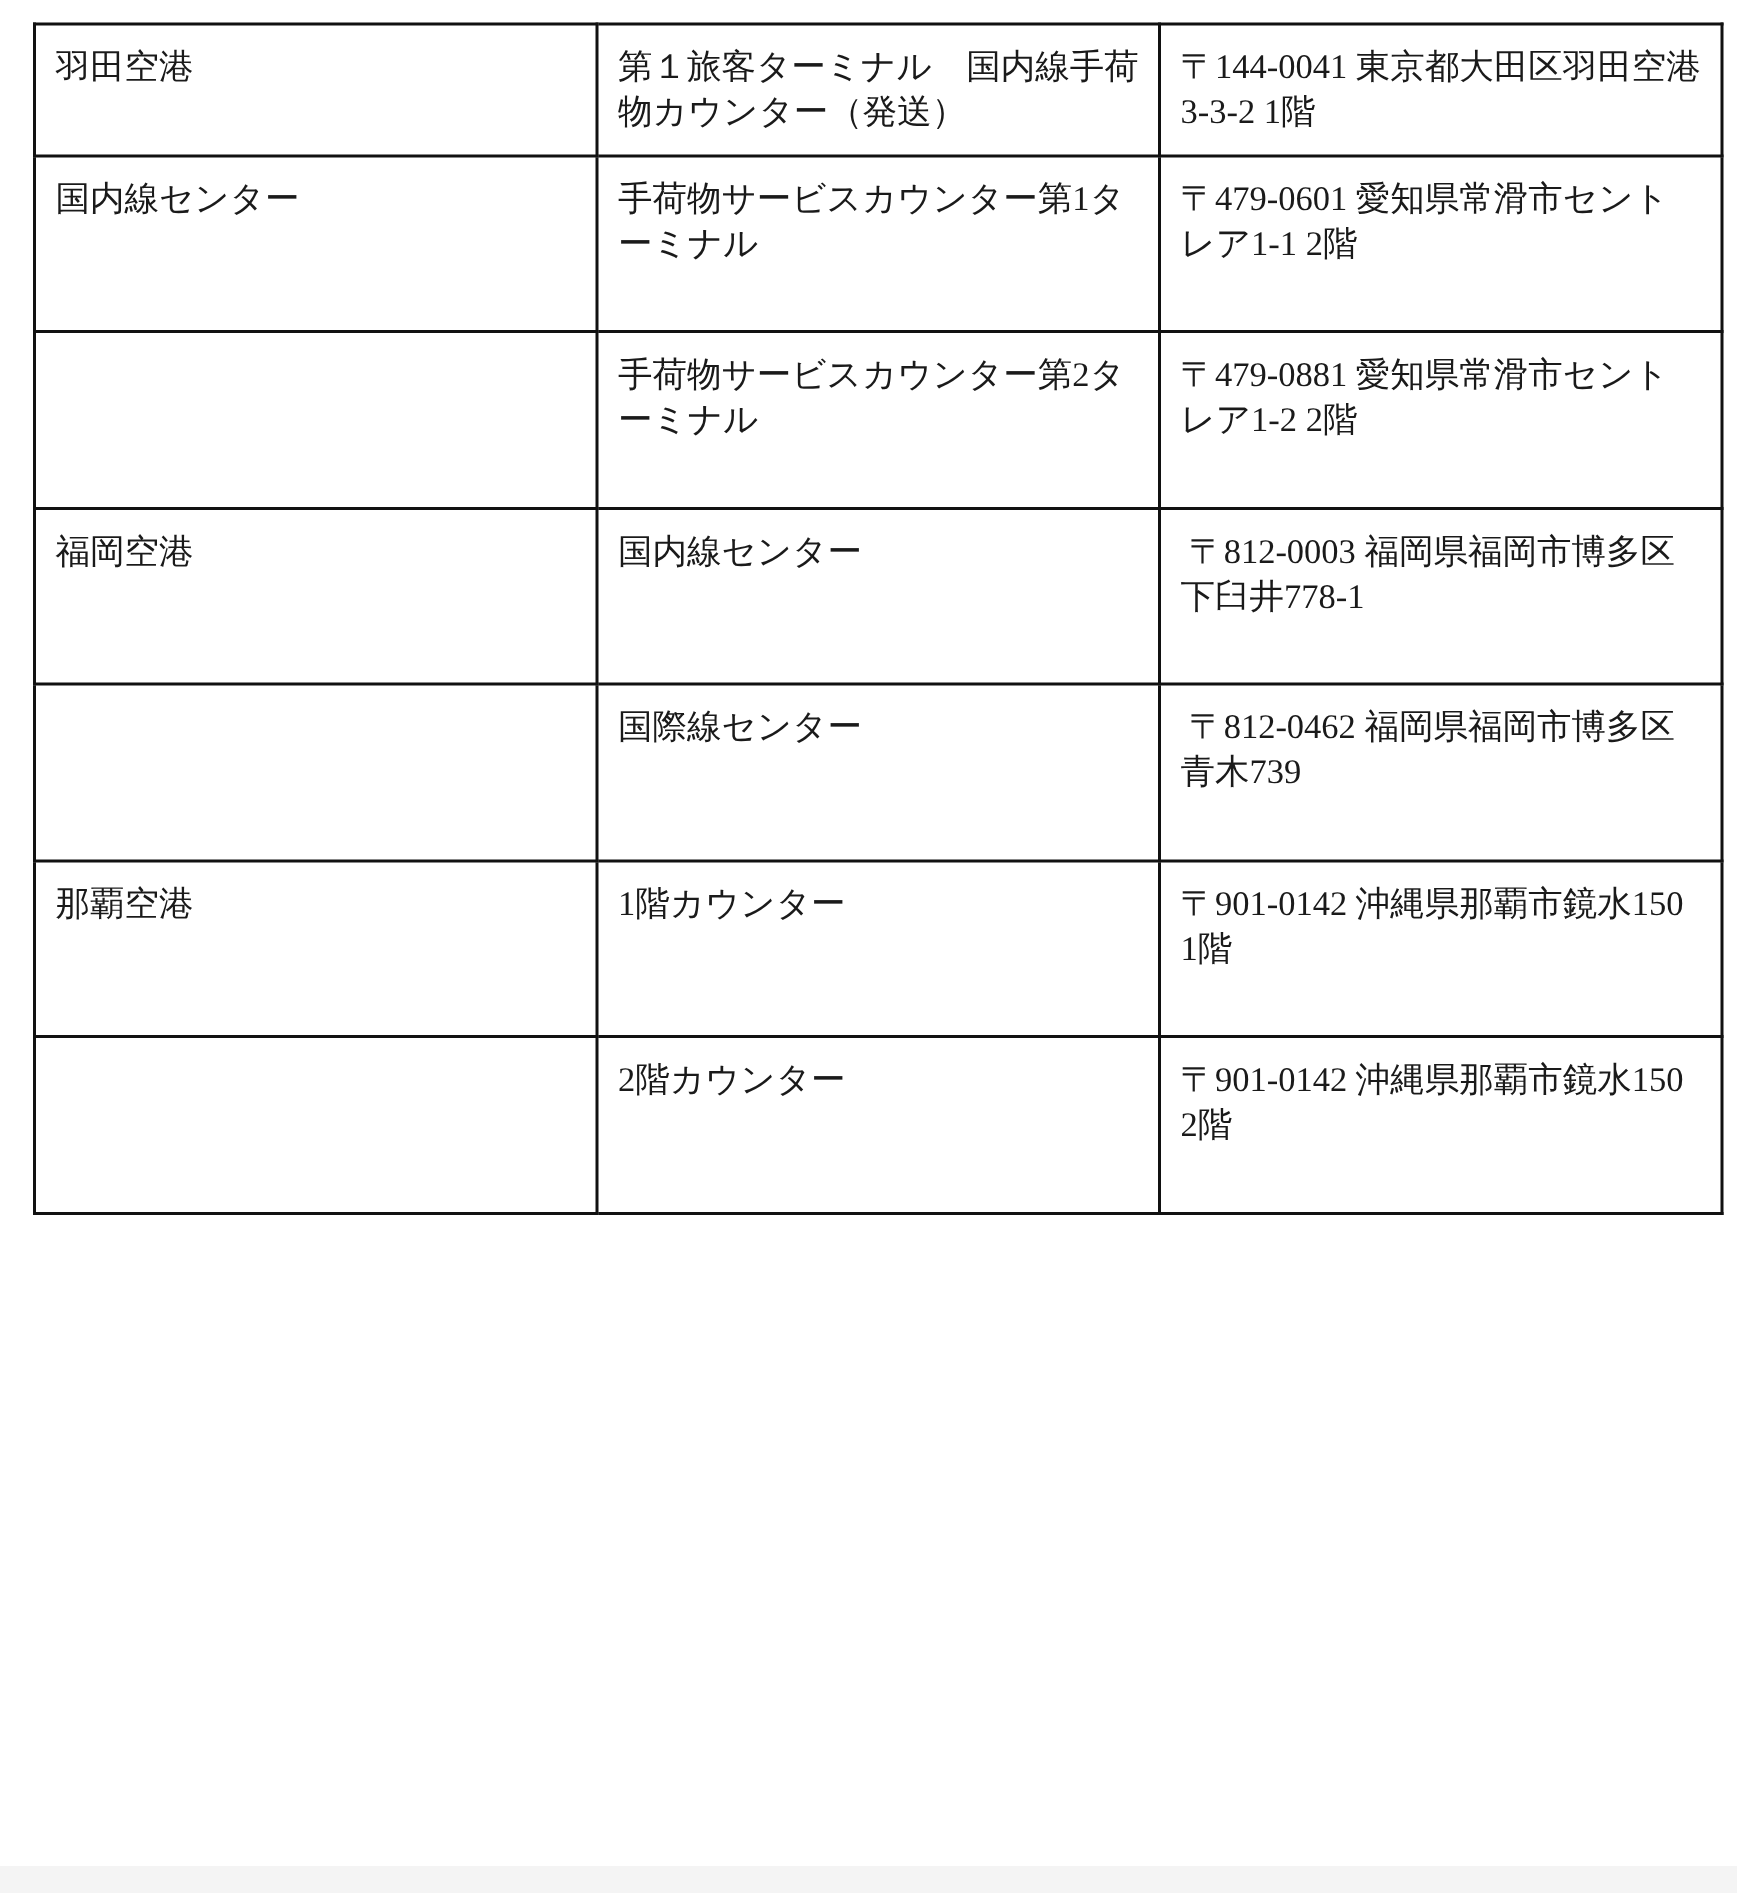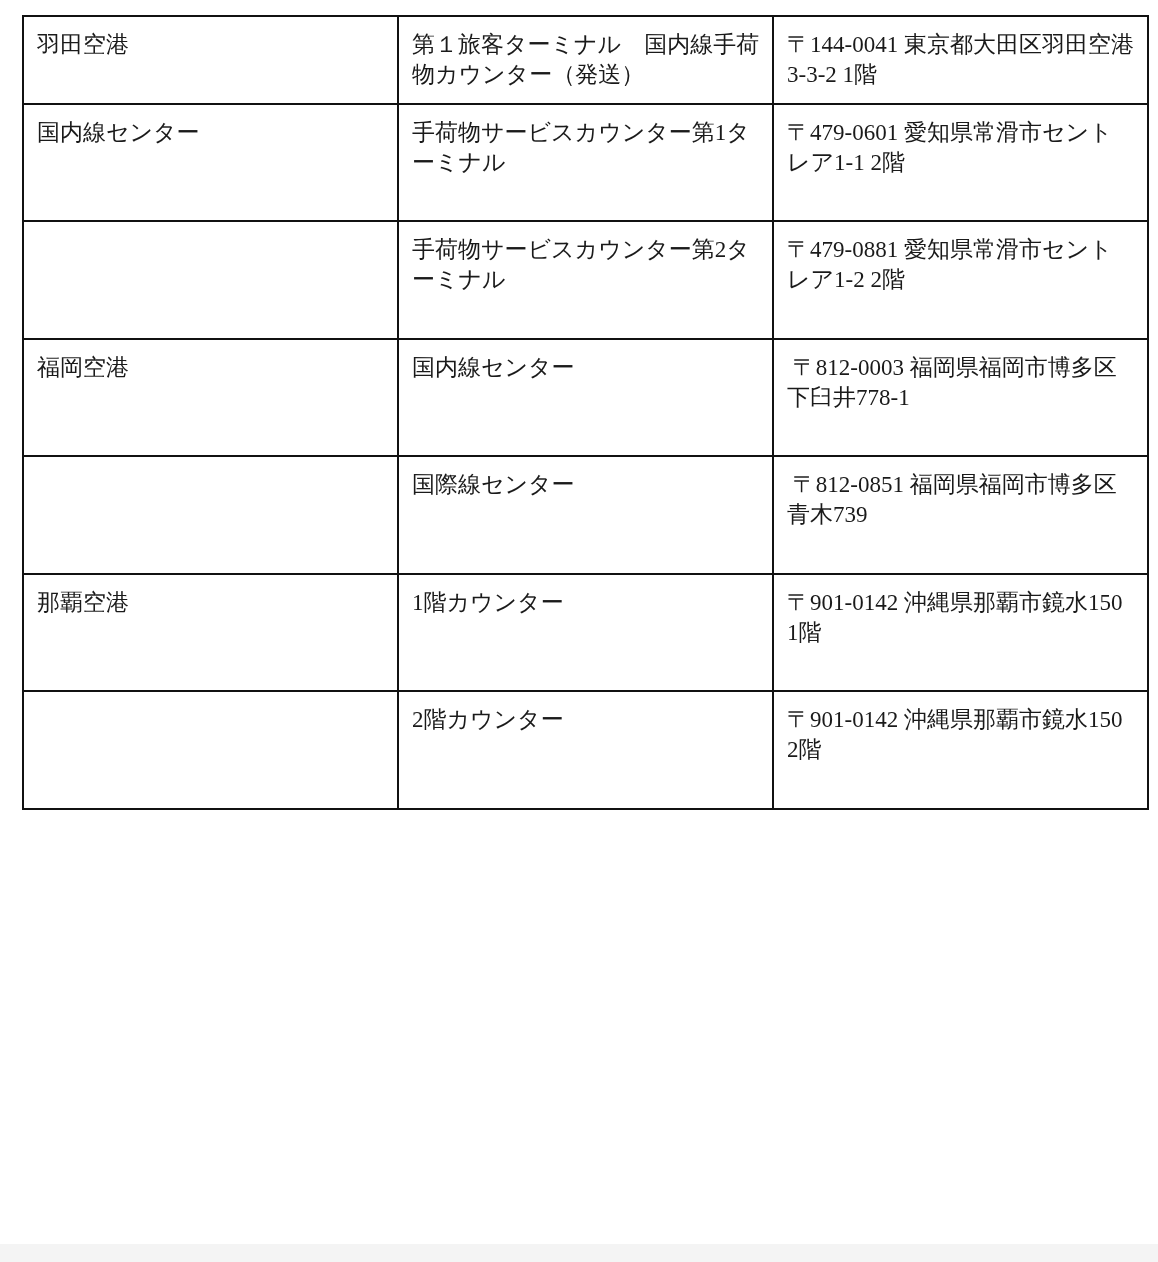--- a/index.html
+++ b/index.html
@@ -83,21 +83,21 @@
         <td>〒479-0881 愛知県常滑市セントレア1-2 2階</td>
       </tr>
       <tr class="h116">
         <td>福岡空港</td>
         <td>国内線センター</td>
         <td> 〒812-0003 福岡県福岡市博多区下臼井778-1</td>
       </tr>
       <tr class="h117">
         <td></td>
         <td>国際線センター</td>
-        <td> 〒812-0851 福岡県福岡市博多区青木739</td>
+        <td> 〒812-0462 福岡県福岡市博多区青木739</td>
       </tr>
       <tr class="h116">
         <td>那覇空港</td>
         <td>1階カウンター</td>
         <td>〒901-0142 沖縄県那覇市鏡水150 1階</td>
       </tr>
       <tr class="h117">
         <td></td>
         <td>2階カウンター</td>
         <td>〒901-0142 沖縄県那覇市鏡水150 2階</td>

